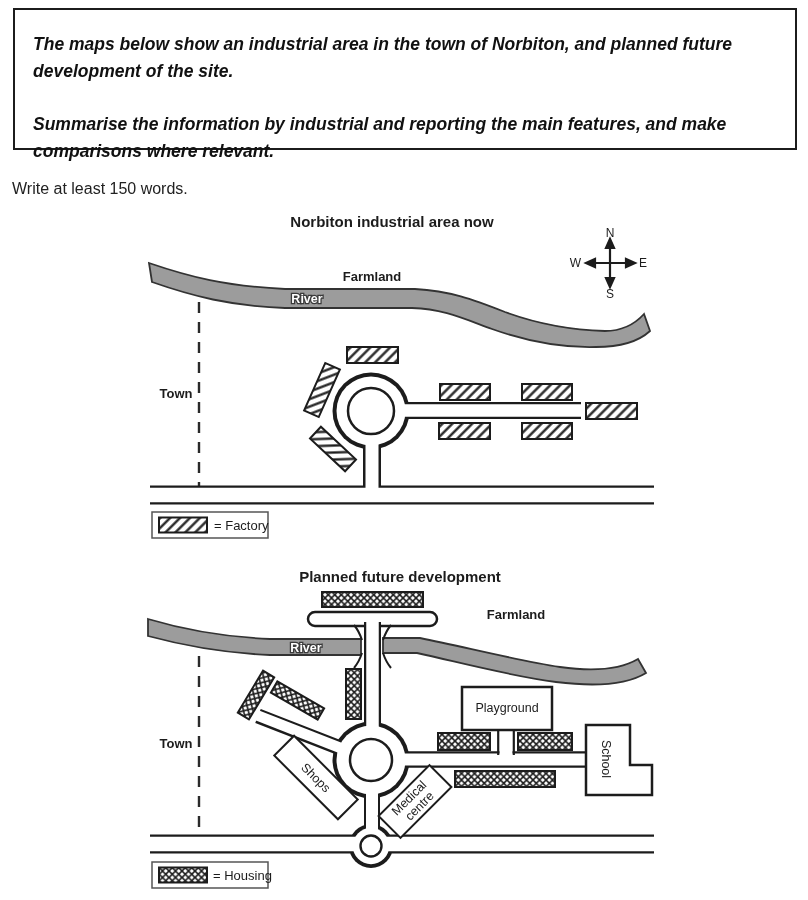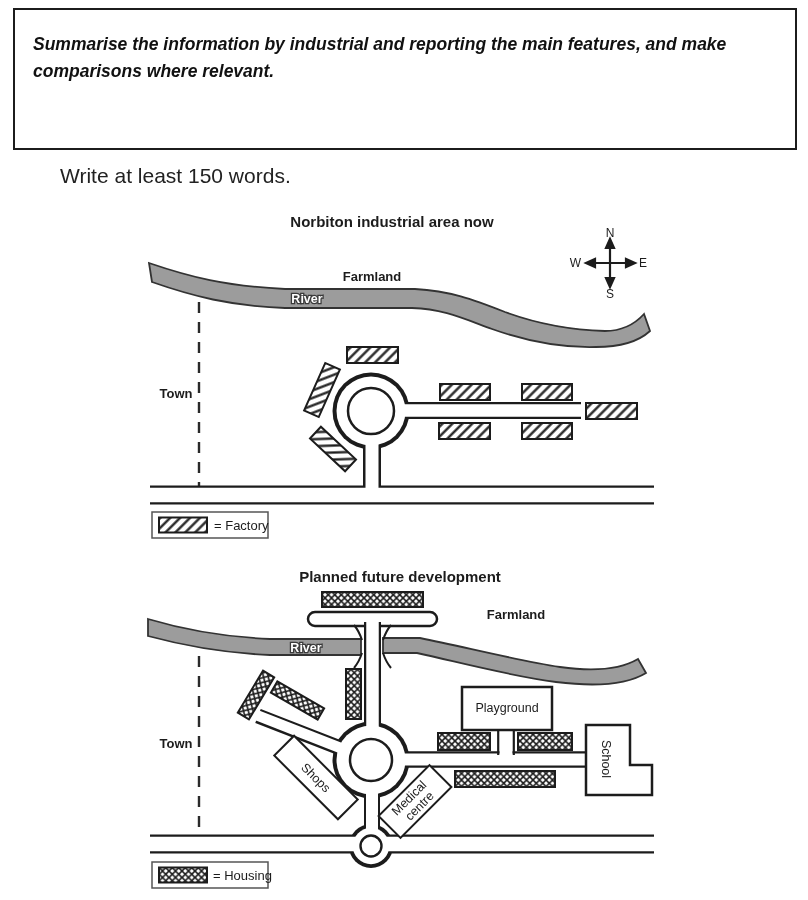--- a/index.html
+++ b/index.html
@@ -2,35 +2,36 @@
 <html><head>
 <meta charset="utf-8">
 <style>
   html,body{margin:0;padding:0;background:#ffffff;}
   .page{position:relative;width:808px;height:900px;background:#fff;overflow:hidden;
         font-family:"Liberation Sans", sans-serif;color:#1c1c1c;}
   .task-box{position:absolute;left:13px;top:8px;width:747px;height:96px;
             border:2.5px solid #1c1c1c;padding:21px 15px 21px 18px;}
   .task-box p{margin:0;font-size:17.5px;line-height:1.55;font-weight:bold;font-style:italic;color:#111;}
   .task-box p + p{margin-top:26px;}
-  .write-instruction{position:absolute;left:12px;top:164px;font-size:21px;color:#222;margin-left:48px;}
+  .write-instruction{position:absolute;left:12px;top:180px;font-size:16px;color:#222;}
   svg text{font-family:"Liberation Sans", sans-serif;}
   .map-title{font-size:15px;font-weight:bold;fill:#1c1c1c;}
   .map-label{font-size:13px;font-weight:bold;fill:#1c1c1c;}
   .river-label{font-size:12.5px;font-weight:bold;fill:#ffffff;stroke:#3a3a3a;stroke-width:2.6px;paint-order:stroke;}
   .building-label{font-size:12.5px;fill:#1c1c1c;}
   .compass-label{font-size:12px;fill:#1c1c1c;}
   .legend-label{font-size:13px;fill:#1c1c1c;}
 </style>
 </head>
 <body>
 
 <div class="page">
 
   <div class="task-box">
+    <p>The maps below show an industrial area in the town of Norbiton, and planned future development of the site.</p>
     <p>Summarise the information by industrial and reporting the main features, and make comparisons where relevant.</p>
   </div>
 
   <div class="write-instruction">Write at least 150 words.</div>
 
   <svg width="808" height="700" viewBox="0 200 808 700" style="position:absolute;left:0;top:200px;" xmlns="http://www.w3.org/2000/svg">
     <defs>
       <pattern id="hatchF" width="7" height="7" patternUnits="userSpaceOnUse" patternTransform="rotate(45)">
         <rect width="7" height="7" fill="#ffffff"></rect>
         <line x1="3.5" y1="0" x2="3.5" y2="7" stroke="#1c1c1c" stroke-width="2.3"></line>

